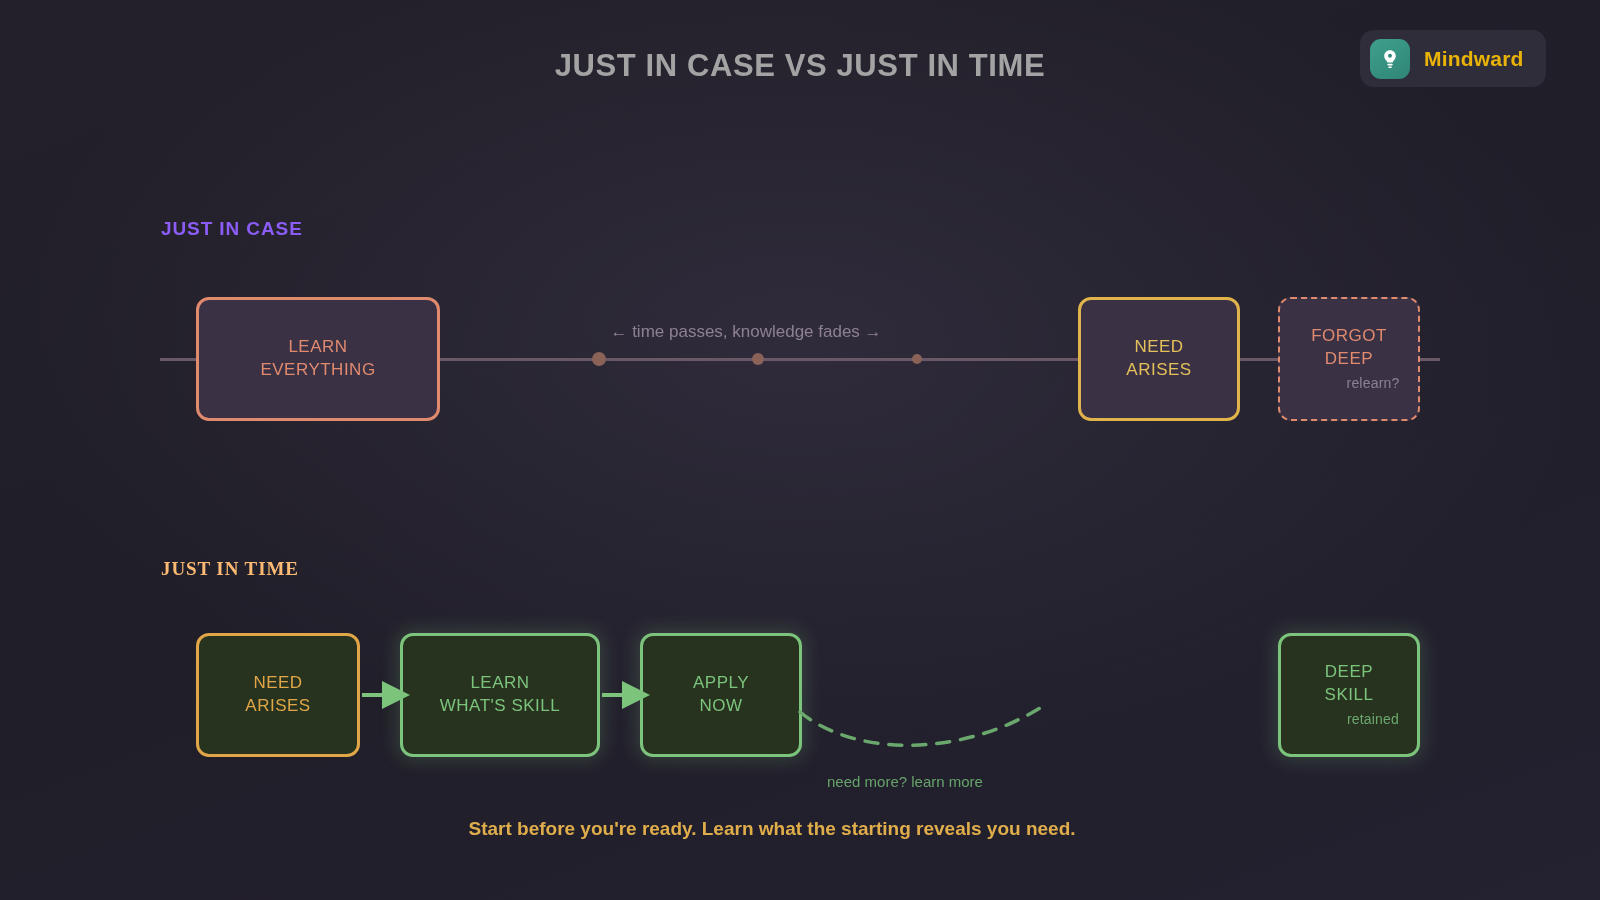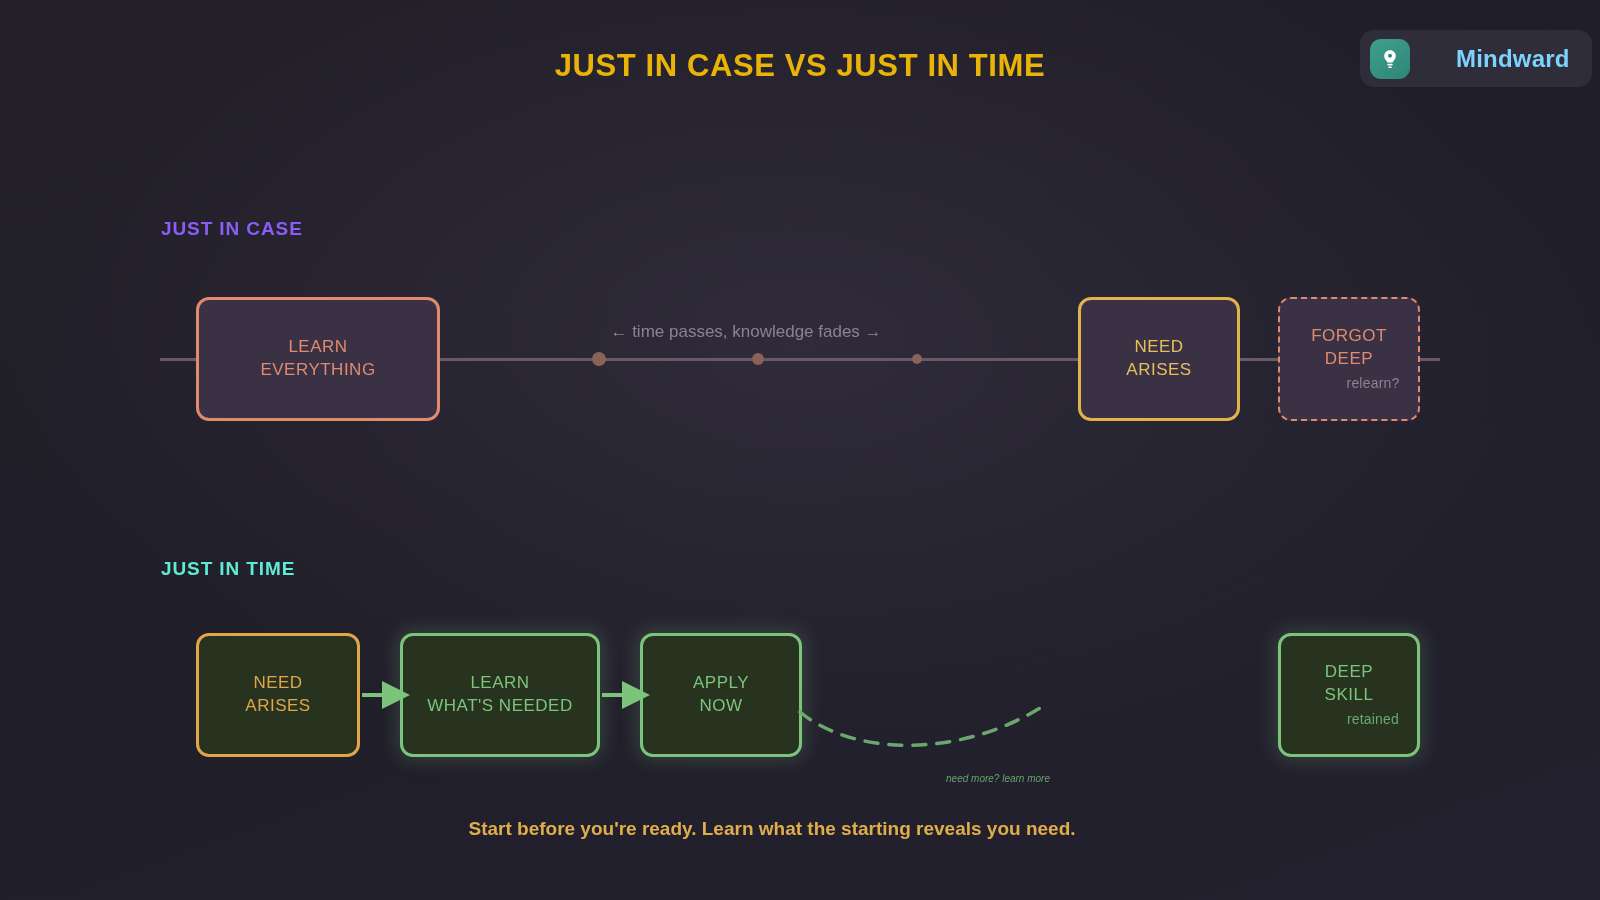--- a/index.html
+++ b/index.html
@@ -31,21 +31,21 @@
     inset: 0;
   }
 
   
   .title {
     position: absolute;
     top: 48px;
     left: 0;
     width: 1600px;
     text-align: center;
-    color: #eab308;
+    color: #a3a3a3;
     font-size: 31px;
     font-weight: bold;
     letter-spacing: 0.6px;
   }
 
   .brand {
     position: absolute;
     top: 30px;
     left: 1360px;
     height: 57px;
@@ -59,36 +59,35 @@
   .brand-logo {
     width: 40px;
     height: 40px;
     border-radius: 11px;
     background: linear-gradient(145deg, #3fa08c 0%, #2f8577 100%);
     display: flex;
     align-items: center;
     justify-content: center;
   }
   .brand-name {
-    color: #7dd3fc;
-    font-size: 24px;
+    color: #eab308;
+    font-size: 21px;
     font-weight: bold;
     letter-spacing: 0.2px;
-    margin-left: 32px;
   }
 
   
   .section-label {
     position: absolute;
     font-size: 19px;
     font-weight: bold;
     letter-spacing: 0.9px;
   }
   .label-case { top: 218px; left: 161px; color: #8b5cf6; }
-  .label-time { top: 558px; left: 161px; color: #5eead4; }
+  .label-time { top: 558px; left: 161px; color: #fdba74; font-family: Liberation Serif, serif; }
 
   
   .timeline-line {
     position: absolute;
     top: 358px;
     left: 160px;
     width: 1280px;
     height: 3px;
     background: #6b5866;
   }
@@ -157,24 +156,23 @@
     width: 1600px;
     height: 900px;
     pointer-events: none;
   }
 
   .curve-caption {
     position: absolute;
     top: 773px;
     left: 760px;
     width: 290px;
-    text-align: right;
+    text-align: center;
     color: #66a36a;
-    font-size: 10px;
-    font-style: italic;
+    font-size: 15px;
   }
 
   
   .footer-caption {
     position: absolute;
     top: 818px;
     left: 0;
     width: 1544px;
     text-align: center;
     color: #e0ad4b;
@@ -230,21 +228,21 @@
 
   <div class="section-label label-time">JUST IN TIME</div>
 
   <div class="node box-green b-amber" style="left:196px; top:633px; width:164px; height:124px;">
     <div class="node-text t-amber">NEED</div>
     <div class="node-text t-amber">ARISES</div>
   </div>
 
   <div class="node box-green b-green" style="left:400px; top:633px; width:200px; height:124px;">
     <div class="node-text t-green">LEARN</div>
-    <div class="node-text t-green">WHAT'S NEEDED</div>
+    <div class="node-text t-green">WHAT'S SKILL</div>
   </div>
 
   <div class="node box-green b-green" style="left:1278px; top:633px; width:142px; height:124px;">
     <div class="node-text t-green">DEEP</div>
     <div class="node-text t-green">SKILL</div>
     <div class="node-sub t-greensub">retained</div>
   </div>
 
   <div class="node box-green b-green" style="left:640px; top:633px; width:162px; height:124px;">
     <div class="node-text t-green">APPLY</div>

